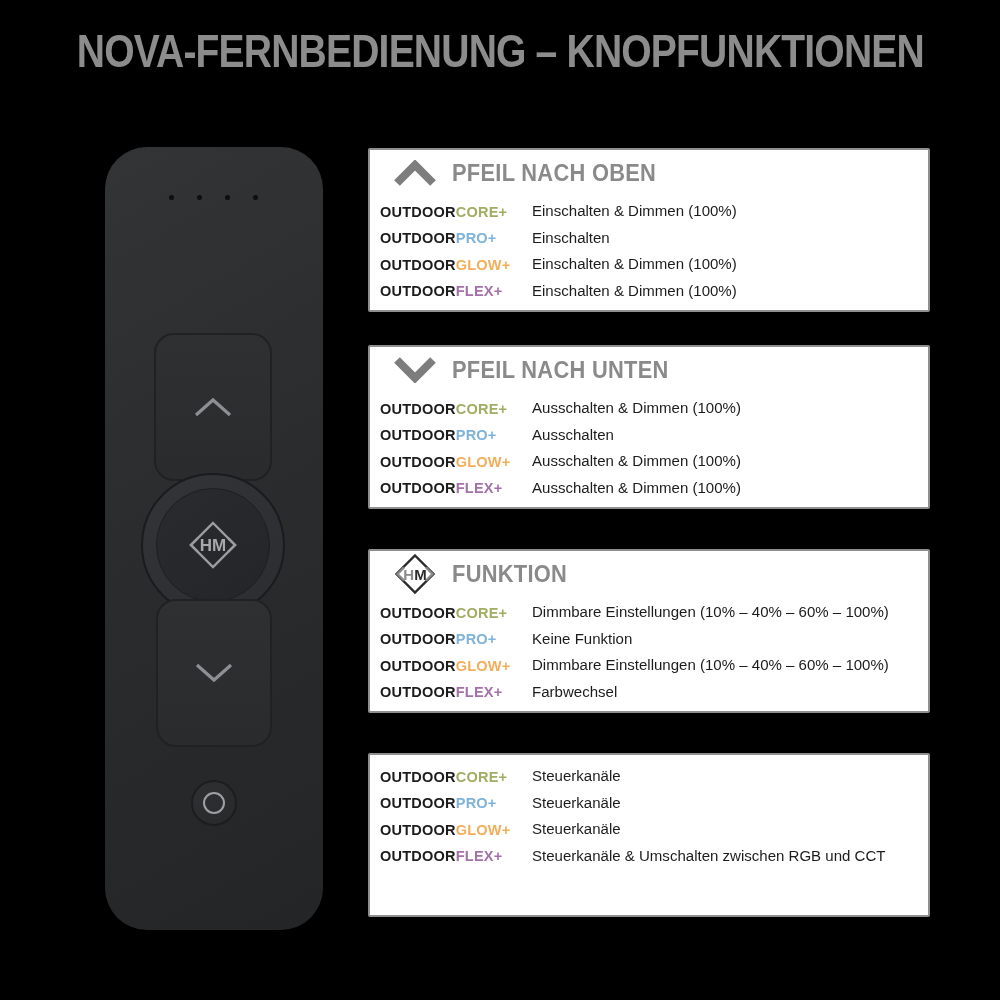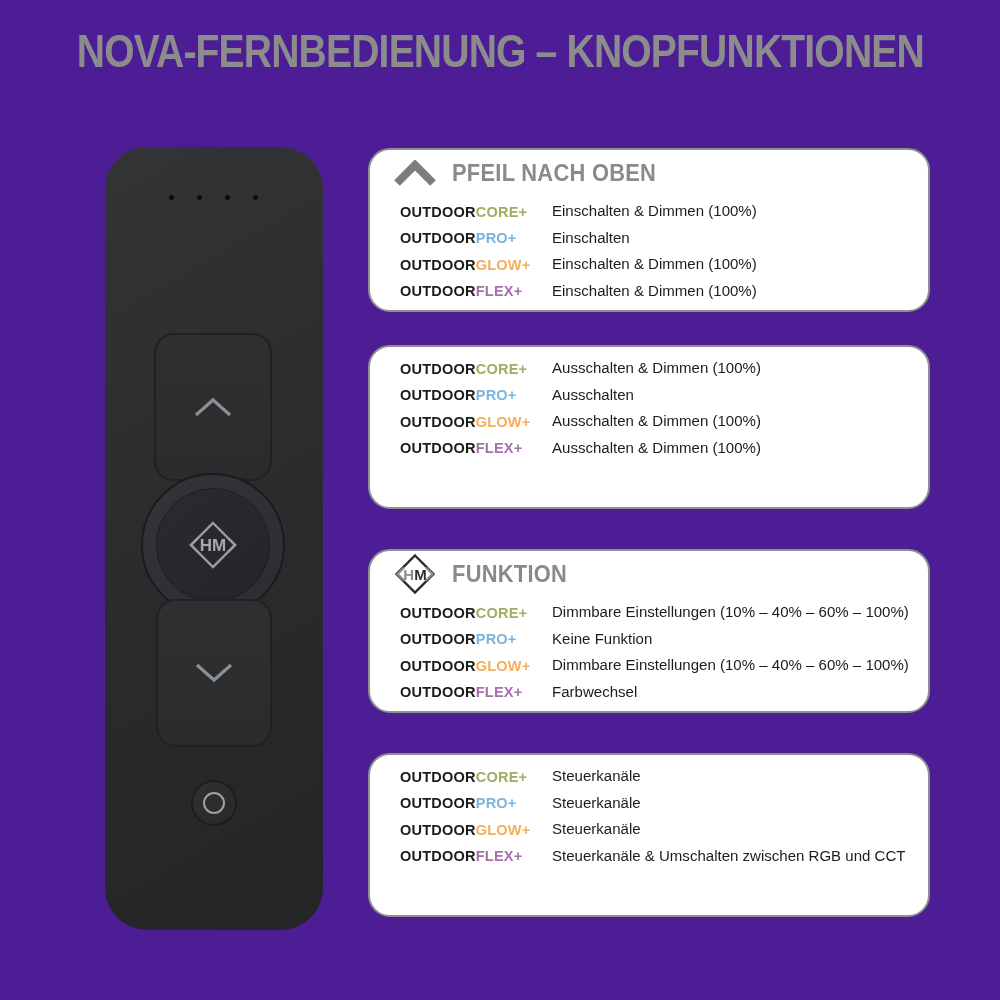--- a/index.html
+++ b/index.html
@@ -1,34 +1,34 @@
 <!DOCTYPE html>
 <html><head>
 <meta charset="utf-8">
 <style>
   html,body{margin:0;padding:0;background:#fff;}
-  .page{position:relative;width:1000px;height:1000px;background:#4c1d95;overflow:hidden;
+  .page{position:relative;width:1000px;height:1000px;background:#000000;overflow:hidden;
         font-family:"Liberation Sans", sans-serif;color:#1c1c1c;}
 
   
   .title-wrap{position:absolute;top:26px;left:0;width:1000px;text-align:center;}
   .main-title{display:inline-block;font-size:46px;font-weight:bold;color:#8c8c8c;
               letter-spacing:-1px;white-space:nowrap;transform:scaleX(0.85);
               transform-origin:center;line-height:1.1;}
 
   
   .panel{position:absolute;left:368px;width:562px;height:164px;box-sizing:border-box;
-         border:2px solid #8f8f8f;border-radius:22px;background:#fff;}
+         border:2px solid #8f8f8f;border-radius:2px;background:#fff;}
   .p1{top:148px}.p2{top:345px}.p3{top:549px}.p4{top:753px}
   .phead{display:flex;align-items:center;margin:6px 0 0 22px;height:34px;}
   .picon{width:46px;display:flex;justify-content:center;align-items:center;flex:0 0 46px;}
   .ptitle{font-size:23px;font-weight:bold;color:#8a8a8a;letter-spacing:0.3px;
           white-space:nowrap;transform:scaleX(0.95);transform-origin:left center;
           margin-left:14px;}
-  .rows{margin-top:8px;padding-left:20px;}
+  .rows{margin-top:8px;}
   .prow{display:flex;align-items:center;height:26.5px;padding-left:10px;}
   .brand{width:152px;flex:0 0 152px;font-weight:bold;font-size:15px;color:#1c1c1c;
          letter-spacing:0.2px;white-space:nowrap;transform:scaleX(0.97);
          transform-origin:left center;}
   .desc{font-size:15.5px;color:#1c1c1c;white-space:nowrap;transform:scaleX(0.97);
         transform-origin:left center;}
 
   
   .remote{position:absolute;left:105px;top:147px;width:218px;height:783px;
           border-radius:42px;
@@ -120,20 +120,28 @@
         <span class="desc">Einschalten &amp; Dimmen (100%)</span>
       </div>
       <div class="prow">
         <span class="brand"><span>OUTDOOR</span><span style="color: rgb(164, 113, 169);">FLEX+</span></span>
         <span class="desc">Einschalten &amp; Dimmen (100%)</span>
       </div>
     </div>
   </div>
 
   <div class="panel p2">
+    <div class="phead">
+      <span class="picon">
+        <svg width="44" height="26" viewBox="0 0 44 26">
+          <path d="M4 3 L22 21 L40 3" fill="none" stroke="#7d7d7d" stroke-width="8"></path>
+        </svg>
+      </span>
+      <span class="ptitle">PFEIL NACH UNTEN</span>
+    </div>
     <div class="rows">
       <div class="prow">
         <span class="brand"><span>OUTDOOR</span><span style="color: rgb(160, 173, 99);">CORE+</span></span>
         <span class="desc">Ausschalten &amp; Dimmen (100%)</span>
       </div>
       <div class="prow">
         <span class="brand"><span>OUTDOOR</span><span style="color: rgb(127, 179, 218);">PRO+</span></span>
         <span class="desc">Ausschalten</span>
       </div>
       <div class="prow">

